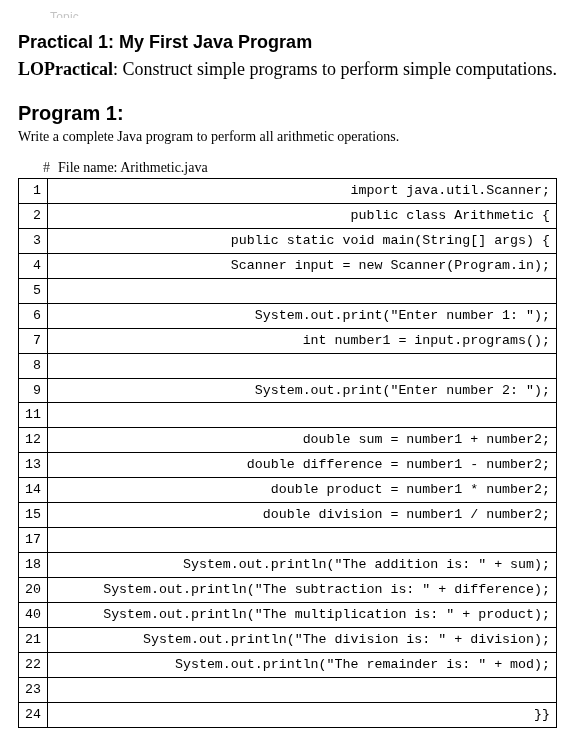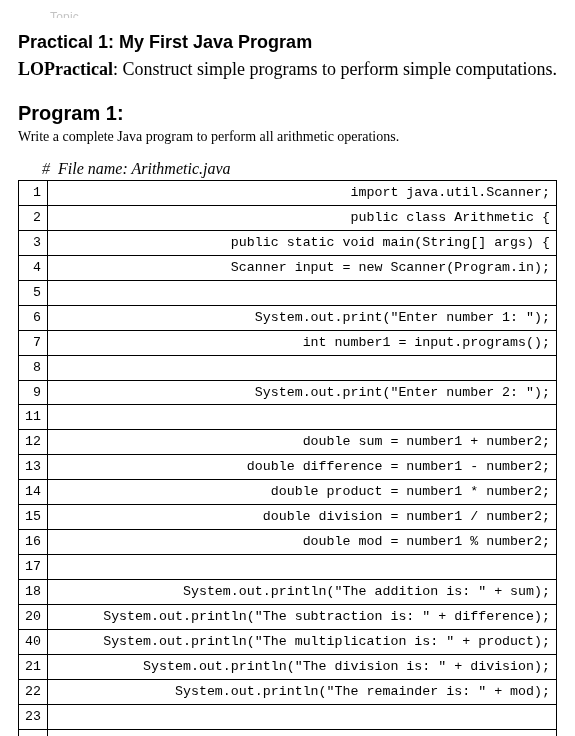--- a/index.html
+++ b/index.html
@@ -37,23 +37,22 @@
       font-family: Arial, Helvetica, sans-serif;
       font-weight: bold;
       font-size: 20px;
       margin-bottom: 4px;
     }
     .program-desc {
       font-size: 14px;
       margin-bottom: 15px;
     }
     .file-line {
-      font-size: 16px;
+      font-size: 14px;
       padding-left: 18px;
-      font-style: italic;
     }
     .file-line .hash {
       display: inline-block;
       width: 14px;
       text-align: right;
       margin-right: 8px;
       color: #333;
     }
     .code-table-wrap {
       margin-top: 2px;
@@ -153,24 +152,20 @@
         </tr>
         <tr>
           <td class="lineno">14</td>
           <td class="codecell">     double product = number1 * number2;</td>
         </tr>
         <tr>
           <td class="lineno">15</td>
           <td class="codecell">     double division = number1 / number2;</td>
         </tr>
         <tr>
-          <td class="lineno">16</td>
-          <td class="codecell">     double mod = number1 % number2;</td>
-        </tr>
-        <tr>
           <td class="lineno">17</td>
           <td class="codecell"></td>
         </tr>
         <tr>
           <td class="lineno">18</td>
           <td class="codecell">     System.out.println("The addition is: " + sum);</td>
         </tr>
         <tr>
           <td class="lineno">20</td>
           <td class="codecell">     System.out.println("The subtraction is: " + difference);</td>

